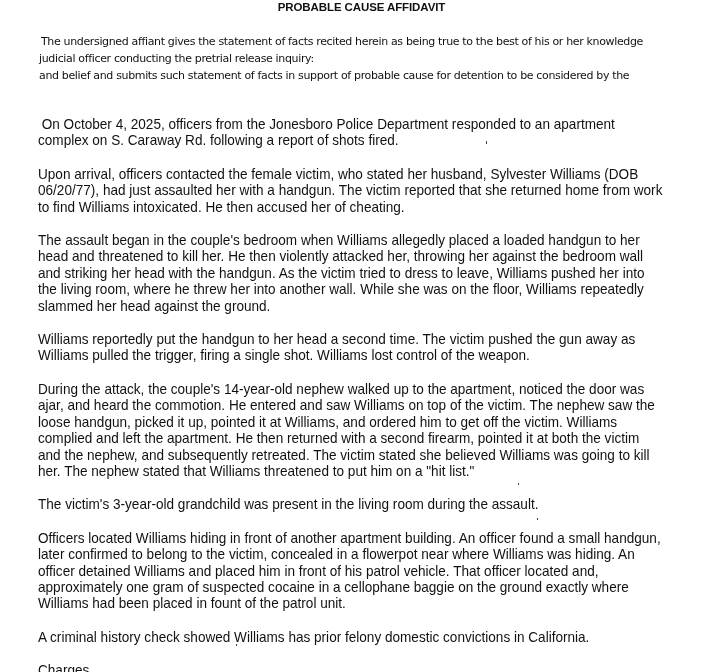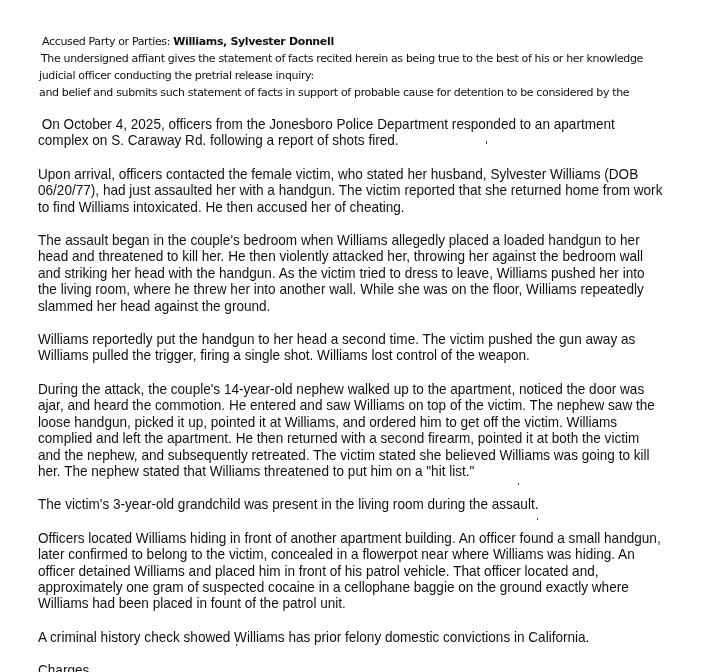--- a/index.html
+++ b/index.html
@@ -80,25 +80,23 @@
       position: absolute;
       width: 1px;
       height: 3px;
       background: #444;
     }
   </style>
 </head>
 <body>
 
 <div class="page">
+  <div class="title">PROBABLE CAUSE AFFIDAVIT</div>
 
   <div class="header-block">
-    <div class="accused">
-      <span>Accused Party or Parties: </span><b>Williams, Sylvester Donnell</b>
-    </div>
     <div class="intro">
       <span class="l1">The undersigned affiant gives the statement of facts recited herein as being true to the best of his or her knowledge</span>
       <span class="ln">judicial officer conducting the pretrial release inquiry:</span>
       <span class="ln">and belief and submits such statement of facts in support of probable cause for detention to be considered by the</span>
     </div>
   </div>
 
   <div class="narrative" id="narrative">
       <div class="para first">
         <span class="line">On October 4, 2025, officers from the Jonesboro Police Department responded to an apartment</span>

